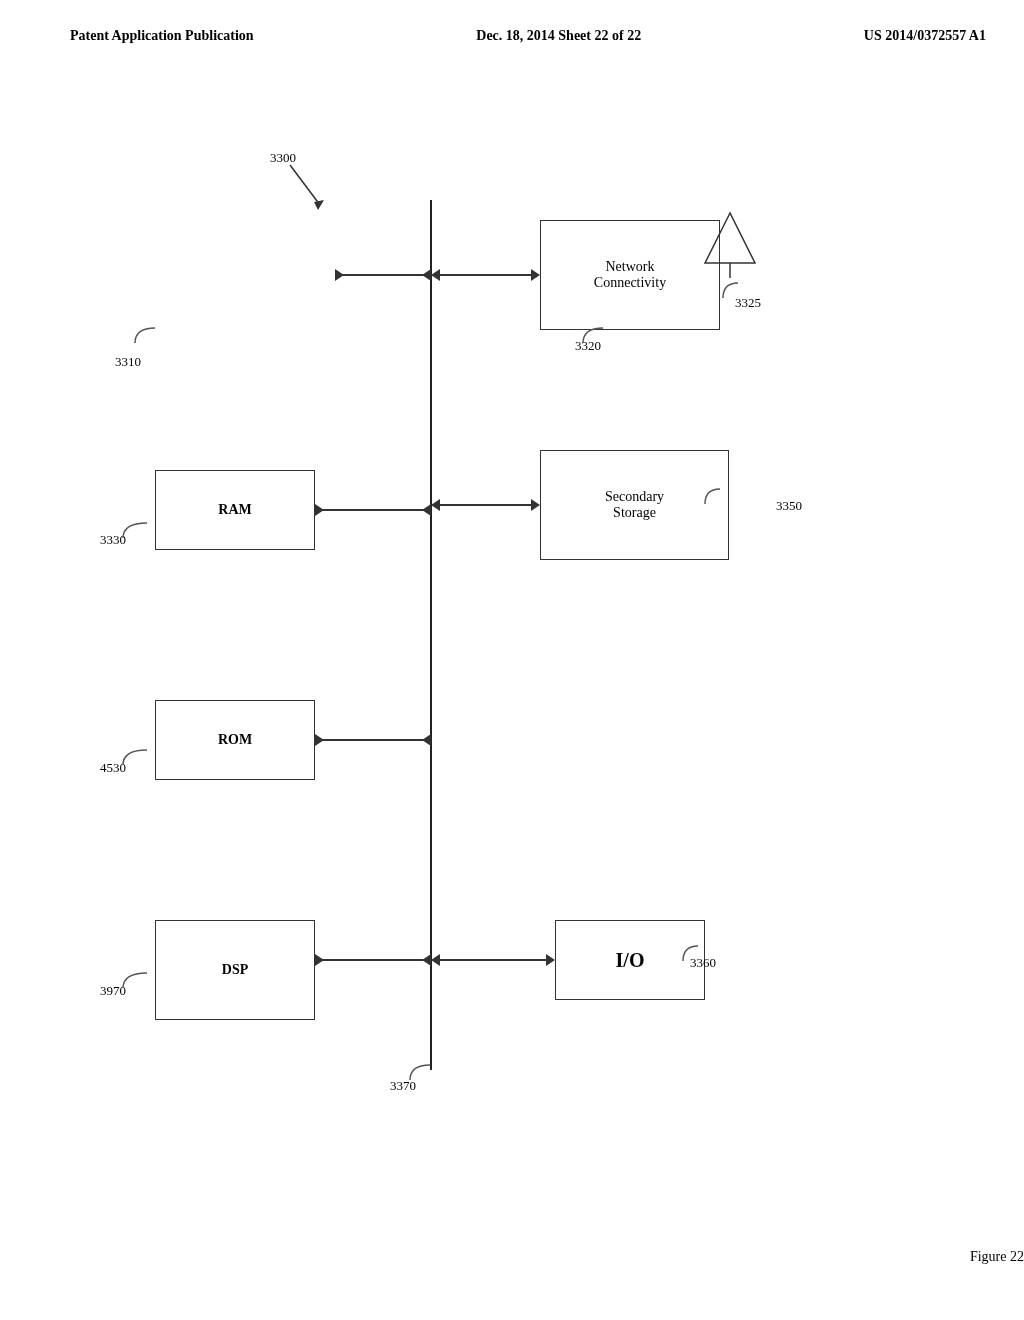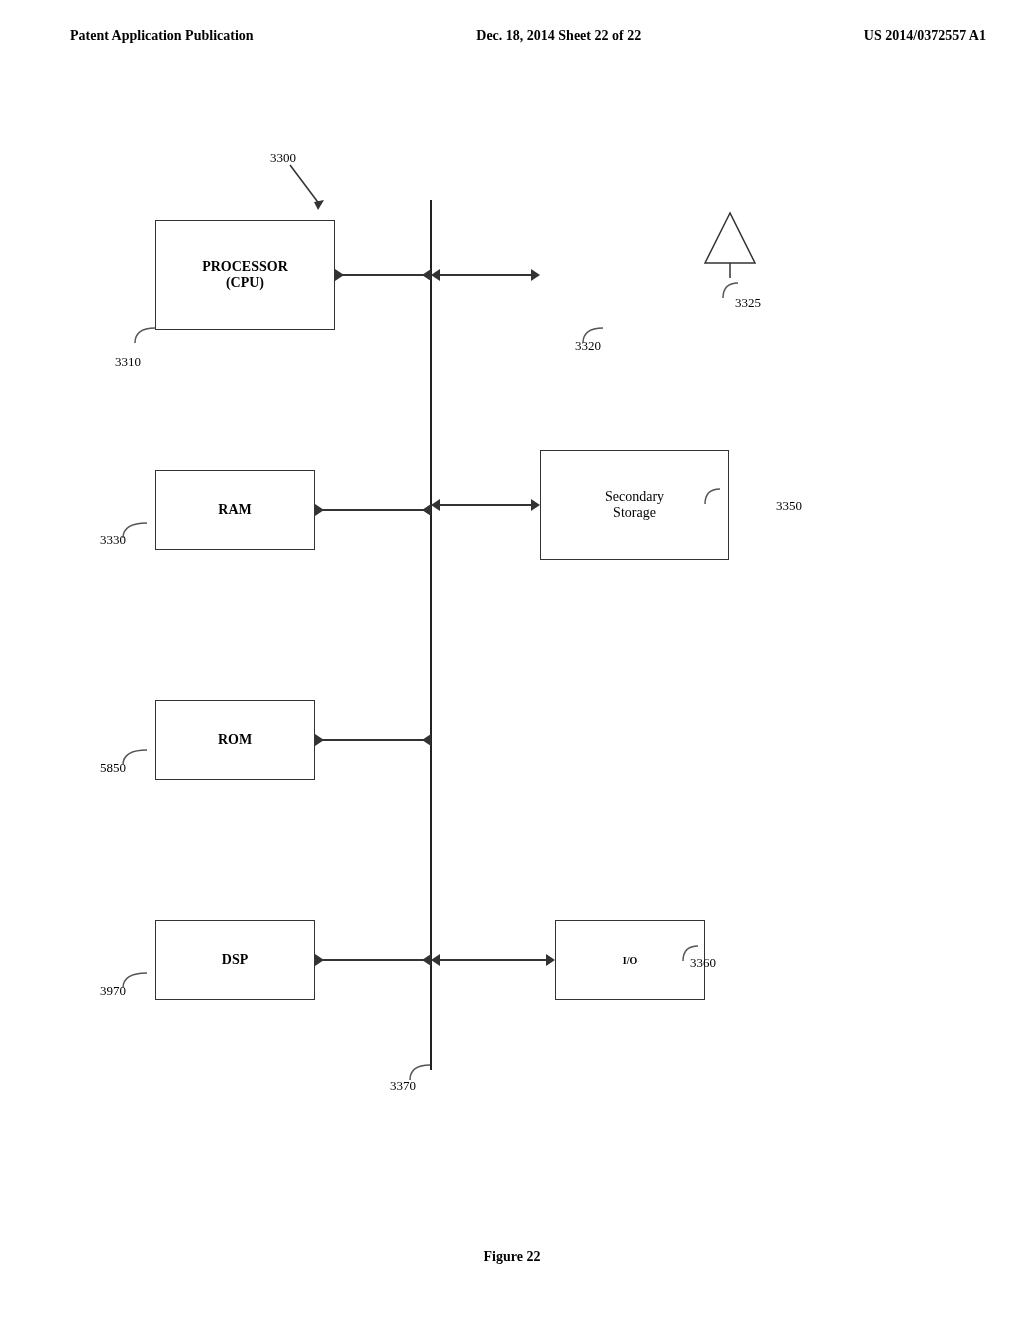--- a/index.html
+++ b/index.html
@@ -114,36 +114,36 @@
   <div class="bus-line" style="left: 430px; top: 100px; height: 870px;"></div>
 
   <div class="label" style="left: 390px; top: 978px;">
     <span>3370</span>
   </div>
 
   <svg style="position:absolute; left:390px; top:960px; width:60px; height:30px;">
     <path d="M 40 5 Q 20 5 20 20" stroke="#555" stroke-width="1.5" fill="none"></path>
   </svg>
 
-  <div class="box" style="left:155px; top:120px; width:180px; height:110px;">
-    <span style="font-size:14px; font-weight:bold; white-space:pre-line; text-align:center;">PROCESSOR
-(CPU)</span>
-  </div>
 
   <div class="label" style="left:115px; top:254px;">
     <span>3310</span>
   </div>
   <svg style="position:absolute; left:120px; top:223px; width:50px; height:30px;">
     <path d="M 35 5 Q 15 5 15 20" stroke="#555" stroke-width="1.5" fill="none"></path>
   </svg>
 
   <div class="arrowhead-right" style="left:335px; top:169px;"></div>
   <div class="arrow-line" style="left:340px; top:174px; width:89px;"></div>
   <div class="arrowhead-left" style="left:422px; top:169px;"></div>
 
+  <div class="box" style="left:540px; top:120px; width:180px; height:110px;">
+    <span style="font-size:14px; white-space:pre-line; text-align:center;">Network
+Connectivity</span>
+  </div>
 
   <div class="label" style="left:575px; top:238px;">
     <span>3320</span>
   </div>
   <svg style="position:absolute; left:568px; top:223px; width:50px; height:30px;">
     <path d="M 35 5 Q 15 5 15 20" stroke="#555" stroke-width="1.5" fill="none"></path>
   </svg>
 
   <svg style="position:absolute; left:700px; top:108px; width:60px; height:70px;">
 
@@ -192,57 +192,57 @@
 
   <div class="arrowhead-left" style="left:431px; top:399px;"></div>
   <div class="arrow-line" style="left:440px; top:404px; width:98px;"></div>
   <div class="arrowhead-right" style="left:531px; top:399px;"></div>
 
   <div class="box" style="left:155px; top:600px; width:160px; height:80px;align-items:center;">
     <span style="font-size:14px; font-weight:bold;">ROM</span>
   </div>
 
   <div class="label" style="left:100px; top:660px;">
-    <span>5850</span>
+    <span>4530</span>
   </div>
   <svg style="position:absolute; left:105px; top:645px; width:60px; height:28px;">
     <path d="M 42 5 Q 18 5 18 20" stroke="#555" stroke-width="1.5" fill="none"></path>
   </svg>
 
   <div class="arrowhead-right" style="left:315px; top:634px;"></div>
   <div class="arrow-line" style="left:320px; top:639px; width:109px;"></div>
   <div class="arrowhead-left" style="left:422px; top:634px;"></div>
 
-  <div class="box" style="left:155px; top:820px; width:160px; height:80px;">
+  <div class="box" style="left:155px; top:820px; width:160px; height:100px;">
     <span style="font-size:14px; font-weight:bold;">DSP</span>
   </div>
 
   <div class="label" style="left:100px; top:883px;">
     <span>3970</span>
   </div>
   <svg style="position:absolute; left:105px; top:868px; width:60px; height:28px;">
     <path d="M 42 5 Q 18 5 18 20" stroke="#555" stroke-width="1.5" fill="none"></path>
   </svg>
 
   <div class="arrowhead-right" style="left:315px; top:854px;"></div>
   <div class="arrow-line" style="left:320px; top:859px; width:109px;"></div>
   <div class="arrowhead-left" style="left:422px; top:854px;"></div>
 
   <div class="box" style="left:555px; top:820px; width:150px; height:80px;">
-    <span style="font-size:10px; font-weight:bold;">I/O</span>
+    <span style="font-size:20px; font-weight:bold;">I/O</span>
   </div>
 
   <div class="label" style="left:690px; top:855px;">
     <span>3360</span>
   </div>
   <svg style="position:absolute; left:678px; top:841px; width:25px; height:25px;">
     <path d="M 20 5 Q 5 5 5 20" stroke="#555" stroke-width="1.5" fill="none"></path>
   </svg>
 
   <div class="arrowhead-left" style="left:431px; top:854px;"></div>
   <div class="arrow-line" style="left:440px; top:859px; width:113px;"></div>
   <div class="arrowhead-right" style="left:546px; top:854px;"></div>
 
 </div>
 
-<div class="figure-caption" style="bottom:55px; position:absolute; left:0; width:1024px; text-align:center;font-weight:bold;">
+<div class="figure-caption" style="bottom:55px; position:absolute; left:0; width:1024px; text-align:right;">
   <span>Figure 22</span>
 </div>
 
 </body></html>

